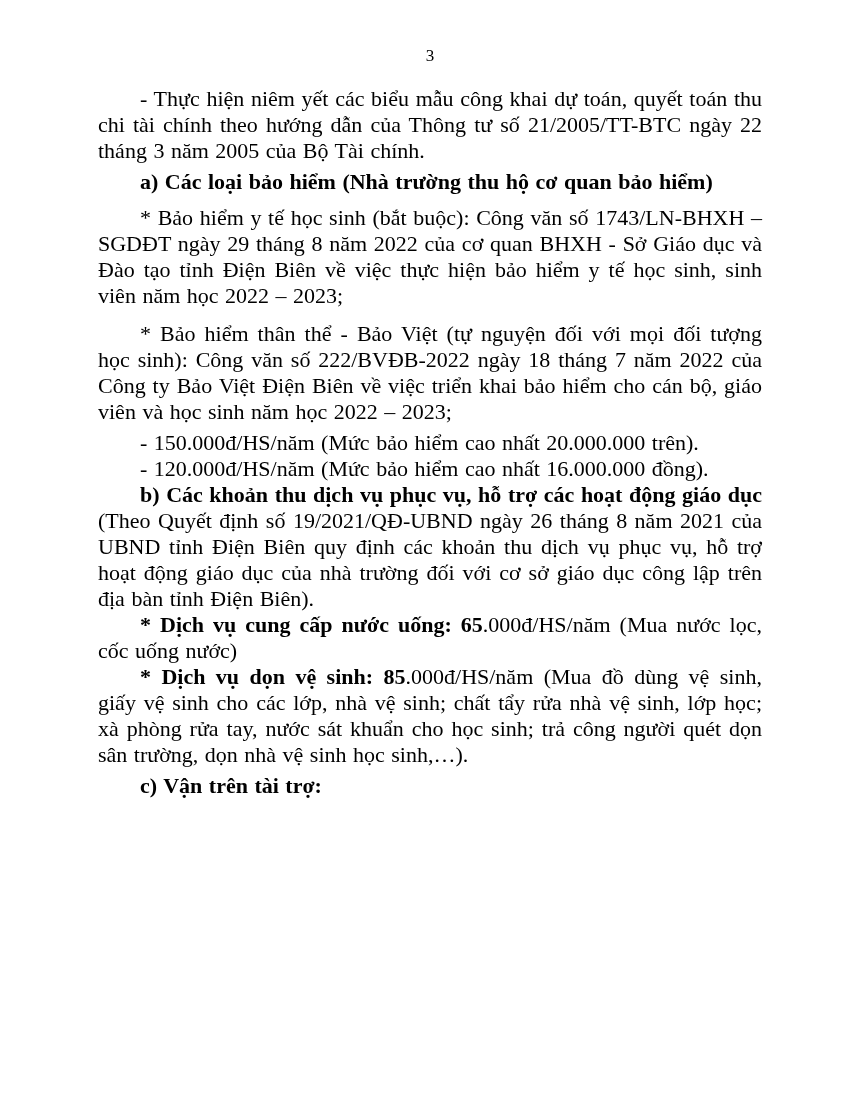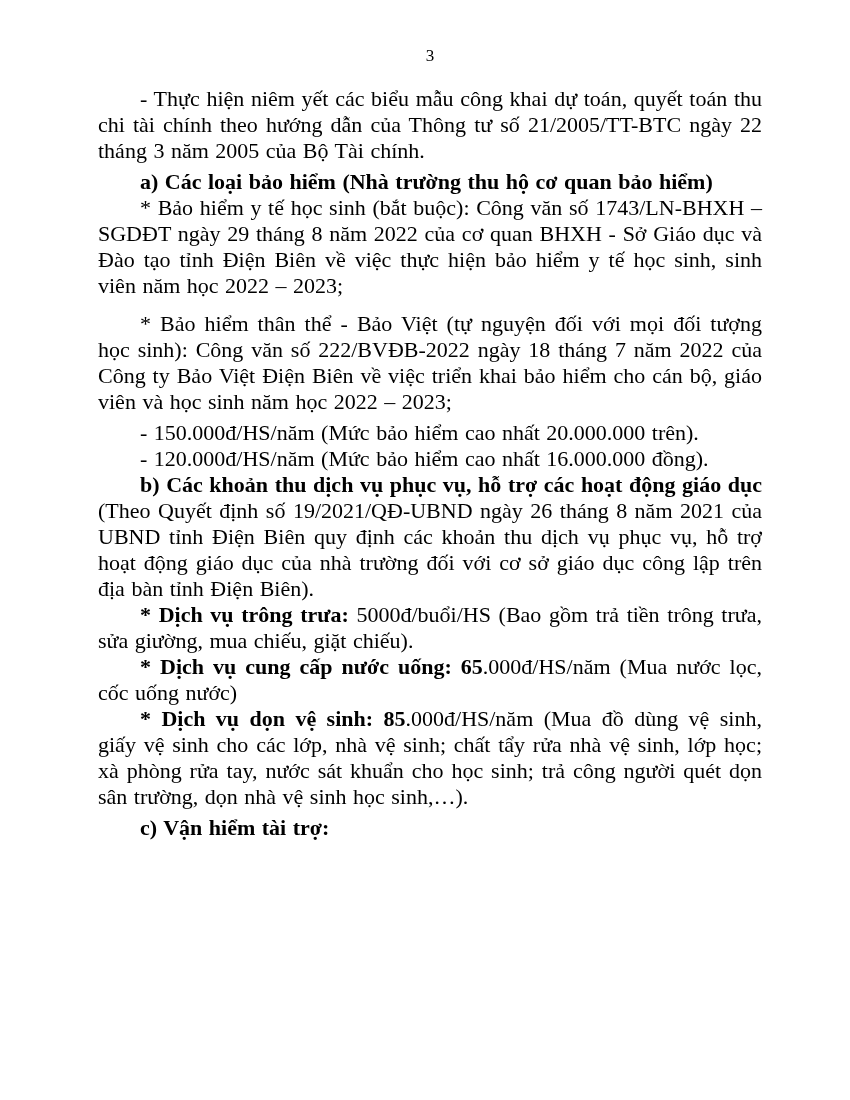--- a/index.html
+++ b/index.html
@@ -36,35 +36,34 @@
   .doc-body p {
     margin: 0;
     font-size: 22px;
     line-height: 26px;
     text-align: justify;
     text-indent: 42px;
     word-spacing: 1px;
     color: #000000;
   }
   .doc-body p.sp-s  { margin-top: 5px; }
-  .doc-body p.sp-m  { }
+  .doc-body p.sp-m  { margin-top: 10px; }
   .doc-body p.sp-l  { margin-top: 12px; }
   .doc-body .b { font-weight: bold; }
 </style>
 </head>
 <body>
 
 <div class="page">
   <div class="page-number">3</div>
   <div class="doc-body">
       <p><span>- Thực hiện niêm yết các biểu mẫu công khai dự toán, quyết toán thu chi tài chính theo hướng dẫn của Thông tư số 21/2005/TT-BTC ngày 22 tháng 3 năm 2005 của Bộ Tài chính.</span></p>
       <p class="sp-s"><span class="b">a) Các loại bảo hiểm (Nhà trường thu hộ cơ quan bảo hiểm)</span></p>
       <p class="sp-m"><span>* Bảo hiểm y tế học sinh (bắt buộc): Công văn số 1743/LN-BHXH – SGDĐT ngày 29 tháng 8 năm 2022 của cơ quan BHXH - Sở Giáo dục và Đào tạo tỉnh Điện Biên về việc thực hiện bảo hiểm y tế học sinh, sinh viên năm học 2022 – 2023;</span></p>
       <p class="sp-l"><span>* Bảo hiểm thân thể - Bảo Việt (tự nguyện đối với mọi đối tượng học sinh): Công văn số 222/BVĐB-2022 ngày 18 tháng 7 năm 2022 của Công ty Bảo Việt Điện Biên về việc triển khai bảo hiểm cho cán bộ, giáo viên và học sinh năm học 2022 – 2023;</span></p>
       <p class="sp-s"><span>- 150.000đ/HS/năm (Mức bảo hiểm cao nhất 20.000.000 trên).</span></p>
       <p><span>- 120.000đ/HS/năm (Mức bảo hiểm cao nhất 16.000.000 đồng).</span></p>
       <p><span class="b">b) Các khoản thu dịch vụ phục vụ, hỗ trợ các hoạt động giáo dục</span><span> (Theo Quyết định số 19/2021/QĐ-UBND ngày 26 tháng 8 năm 2021 của UBND tỉnh Điện Biên quy định các khoản thu dịch vụ phục vụ, hỗ trợ hoạt động giáo dục của nhà trường đối với cơ sở giáo dục công lập trên địa bàn tỉnh Điện Biên).</span></p>
-      <p><span class="b">* Dịch vụ trông trưa:</span><span> 5000đ/buổi/HS (Bao gồm trả tiền trông trưa, sửa giường, mua chiếu, giặt chiếu).</span></p>
       <p><span class="b">* Dịch vụ cung cấp nước uống: 65</span><span>.000đ/HS/năm (Mua nước lọc, cốc uống nước)</span></p>
       <p><span class="b">* Dịch vụ dọn vệ sinh: 85</span><span>.000đ/HS/năm (Mua đồ dùng vệ sinh, giấy vệ sinh cho các lớp, nhà vệ sinh; chất tẩy rửa nhà vệ sinh, lớp học; xà phòng rửa tay, nước sát khuẩn cho học sinh; trả công người quét dọn sân trường, dọn nhà vệ sinh học sinh,…).</span></p>
-      <p class="sp-s"><span class="b">c) Vận hiểm tài trợ:</span></p>
+      <p class="sp-s"><span class="b">c) Vận trên tài trợ:</span></p>
     </div>
 </div>
 
 </body></html>

